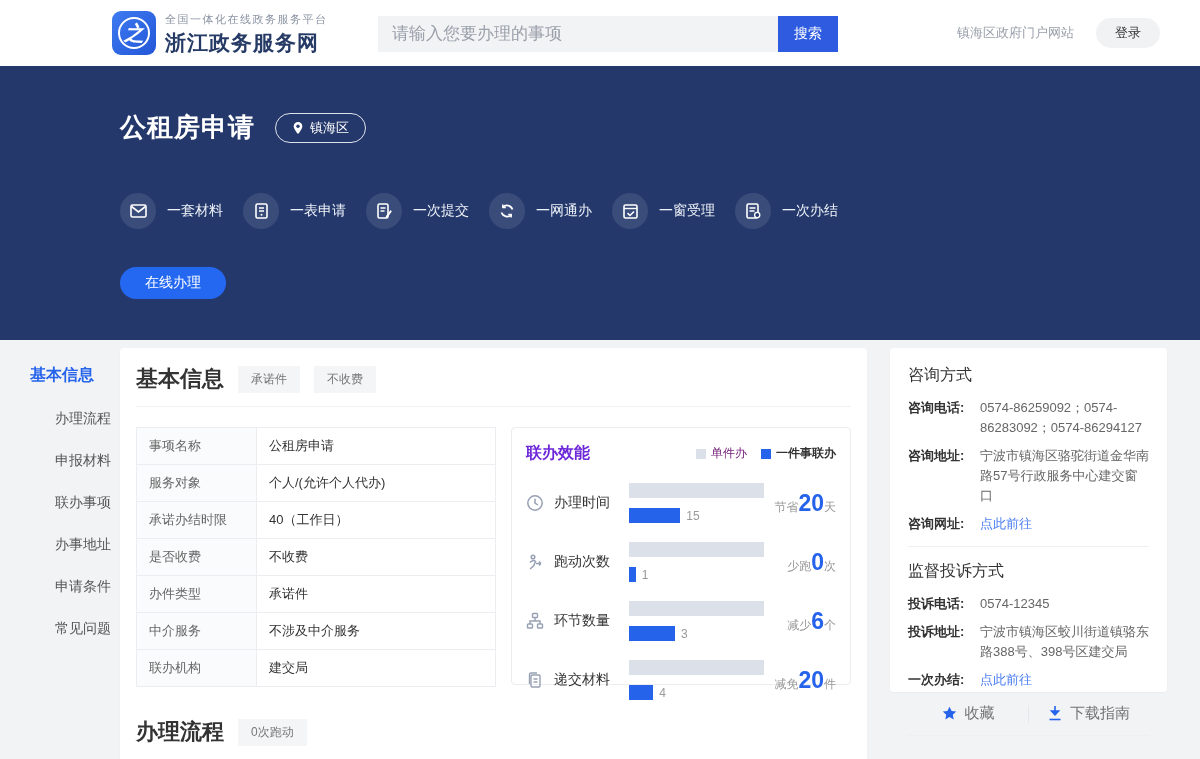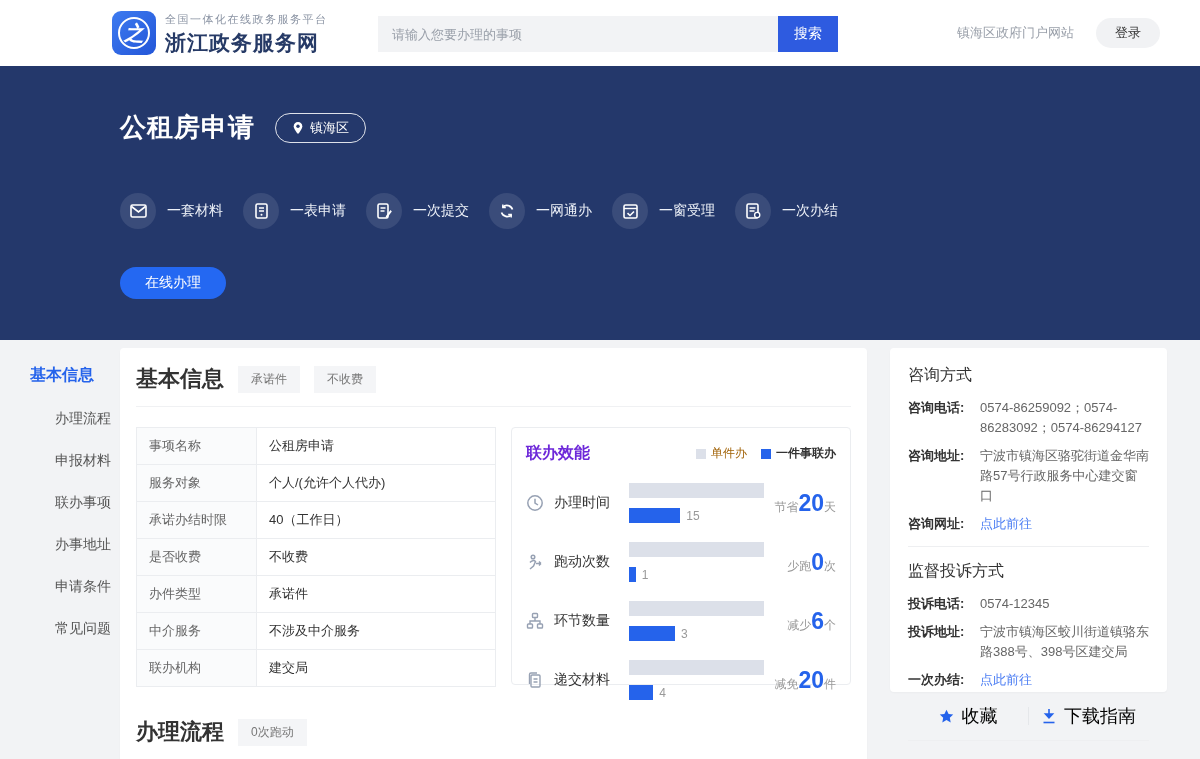--- a/index.html
+++ b/index.html
@@ -11,21 +11,21 @@
             border-bottom:2px solid #24386B; display:flex; align-items:center; }
   .logo-box { position:absolute; left:112px; top:11px; width:44px; height:44px; border-radius:9px;
               background:linear-gradient(135deg,#3E7BF0,#2356D8); display:flex; align-items:center; justify-content:center; }
   .logo-glyph { width:32px; height:32px; border:2px solid #fff; border-radius:50%及; border-radius:50%;
                 color:#fff; font-size:20px; font-weight:bold; display:flex; align-items:center; justify-content:center;
                 font-style:italic; }
   .brand { position:absolute; left:165px; top:12px; }
   .brand-small { font-size:11px; color:#8A93A3; letter-spacing:1.5px; }
   .brand-name { font-size:21px; font-weight:bold; color:#263A66; letter-spacing:1px; margin-top:2px; }
   .searchbar { position:absolute; left:378px; top:16px; width:460px; height:36px; display:flex; }
-  .search-input { flex:1; border:none; outline:none; background:#F2F3F5; padding:0 14px; font-size:13px; color:#b91c1c;
+  .search-input { flex:1; border:none; outline:none; background:#F2F3F5; padding:0 14px; font-size:17px; color:#b91c1c;
                   font-family:inherit; }
   .search-input::placeholder { color:#9AA0AA; }
   .search-btn { width:60px; height:36px; background:#2E5BE0; color:#fff; border:none; font-size:14px; cursor:pointer;
                 font-family:inherit; }
   .header-right { position:absolute; right:40px; top:0; height:66px; display:flex; align-items:center; gap:22px; }
   .portal-link { font-size:13px; color:#9AA0AA; cursor:pointer; }
   .login-btn { width:64px; height:30px; border-radius:15px; background:#F1F2F4; border:none; color:#333;
                font-size:13px; cursor:pointer; font-family:inherit; }
 
   
@@ -68,21 +68,21 @@
   .info-table td.val { color:#333; }
 
   
   .chart-box { width:340px; height:258px; border:1px solid #EBEDF0; border-radius:4px; padding:15px 14px; }
   .chart-head { display:flex; align-items:center; }
   .chart-title { font-size:16px; font-weight:bold; color:#6d28d9; }
   .legend { margin-left:auto; display:flex; align-items:center; gap:14px; }
   .legend-item { display:flex; align-items:center; gap:5px; font-size:12px; }
   .lg-sq { width:10px; height:10px; }
   .lg-gray { background:#DCE0E9; } .lg-blue { background:#2563EB; }
-  .legend-item.muted { color:#a16207; } .legend-item.strong { color:#333; font-weight:bold; }
+  .legend-item.muted { color:#701a75; } .legend-item.strong { color:#333; font-weight:bold; }
   .metric-row { display:flex; align-items:center; margin-top:19px; }
   .metric-icon { width:20px; color:#97A1B3; display:flex; }
   .metric-label { font-size:14px; color:#333; margin-left:8px; width:75px; }
   .bars { width:135px; }
   .bar-gray { width:100%; height:15px; background:#DCE0E9; }
   .bar-line { display:flex; align-items:center; margin-top:10px; }
   .bar-blue { height:15px; background:#2563EB; }
   .bar-num { font-size:12px; color:#999; margin-left:6px; }
   .benefit { margin-left:auto; white-space:nowrap; font-size:12px; color:#999; }
   .benefit b { font-size:23px; color:#2563EB; font-family:"Liberation Sans",sans-serif; }
@@ -92,21 +92,21 @@
   
   .right-card { position:absolute; left:890px; top:8px; width:277px; height:344px; padding:17px 18px; }
   .rc-title { font-size:16px; font-weight:normal; color:#333; margin-bottom:12px; }
   .rc-row { display:flex; font-size:13px; line-height:20px; margin-bottom:8px; }
   .rc-lbl { color:#333; font-weight:bold; width:72px; flex:none; }
   .rc-val { color:#666; flex:1; }
   .rc-link { color:#4C7EF3; cursor:pointer; }
   .rc-divider { border:none; border-top:1px solid #EEEFF1; margin:12px 0 14px; }
   .rc-actions { display:flex; align-items:center; margin-top:14px; }
   .rc-action { flex:1; display:flex; align-items:center; justify-content:center; gap:8px;
-               font-size:18px; color:#000000; cursor:pointer; }
+               font-size:15px; color:#737373; cursor:pointer; }
   .rc-action-divider { width:1px; height:18px; background:#E5E7EA; }
   .rc-bottom-divider { border:none; border-top:1px solid #EEEFF1; margin-top:12px; }
 </style>
 </head>
 <body>
 
 <div class="page">
 
   <div class="header">
     <div class="logo-box">

